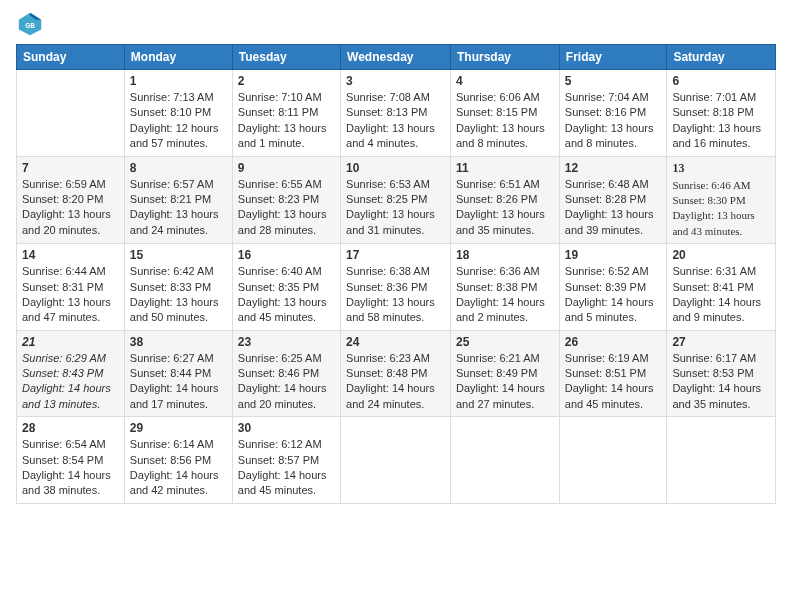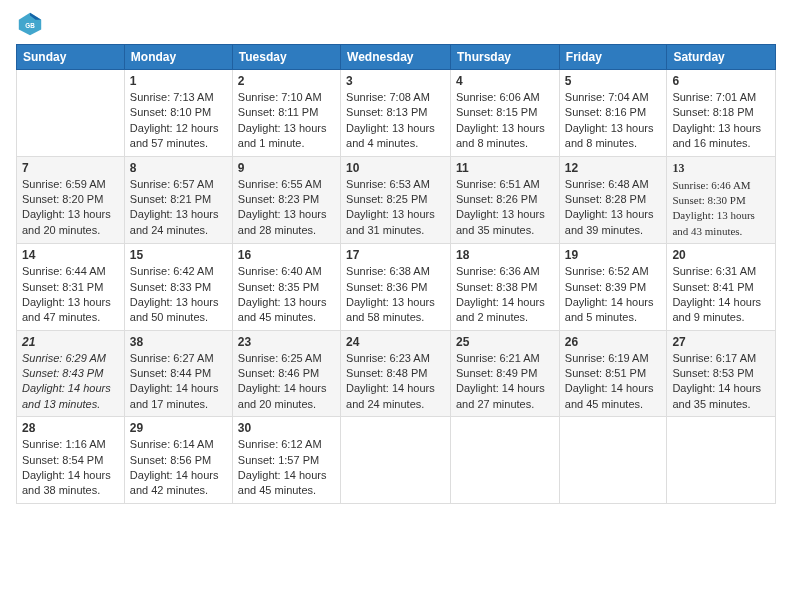--- a/index.html
+++ b/index.html
@@ -244,29 +244,29 @@
             <div class="day-info"><span>Sunrise: 6:19 AM</span><br><span>Sunset: 8:51 PM</span><br><span>Daylight: 14 hours and 45 minutes.</span></div>
           </td>
           <td style="background: rgb(245, 245, 245);">
             <span class="day-num">27</span>
             <div class="day-info"><span>Sunrise: 6:17 AM</span><br><span>Sunset: 8:53 PM</span><br><span>Daylight: 14 hours and 35 minutes.</span></div>
           </td>
         </tr>
         <tr>
           <td>
             <span class="day-num">28</span>
-            <div class="day-info"><span>Sunrise: 1:16 AM</span><br><span>Sunset: 8:54 PM</span><br><span>Daylight: 14 hours and 38 minutes.</span></div>
+            <div class="day-info"><span>Sunrise: 6:54 AM</span><br><span>Sunset: 8:54 PM</span><br><span>Daylight: 14 hours and 38 minutes.</span></div>
           </td>
           <td>
             <span class="day-num">29</span>
             <div class="day-info"><span>Sunrise: 6:14 AM</span><br><span>Sunset: 8:56 PM</span><br><span>Daylight: 14 hours and 42 minutes.</span></div>
           </td>
           <td>
             <span class="day-num">30</span>
-            <div class="day-info"><span>Sunrise: 6:12 AM</span><br><span>Sunset: 1:57 PM</span><br><span>Daylight: 14 hours and 45 minutes.</span></div>
+            <div class="day-info"><span>Sunrise: 6:12 AM</span><br><span>Sunset: 8:57 PM</span><br><span>Daylight: 14 hours and 45 minutes.</span></div>
           </td>
           <td class="empty-cell"></td>
           <td class="empty-cell"></td>
           <td class="empty-cell"></td>
           <td class="empty-cell"></td>
         </tr>
       </tbody>
   </table>
 </div>
 

